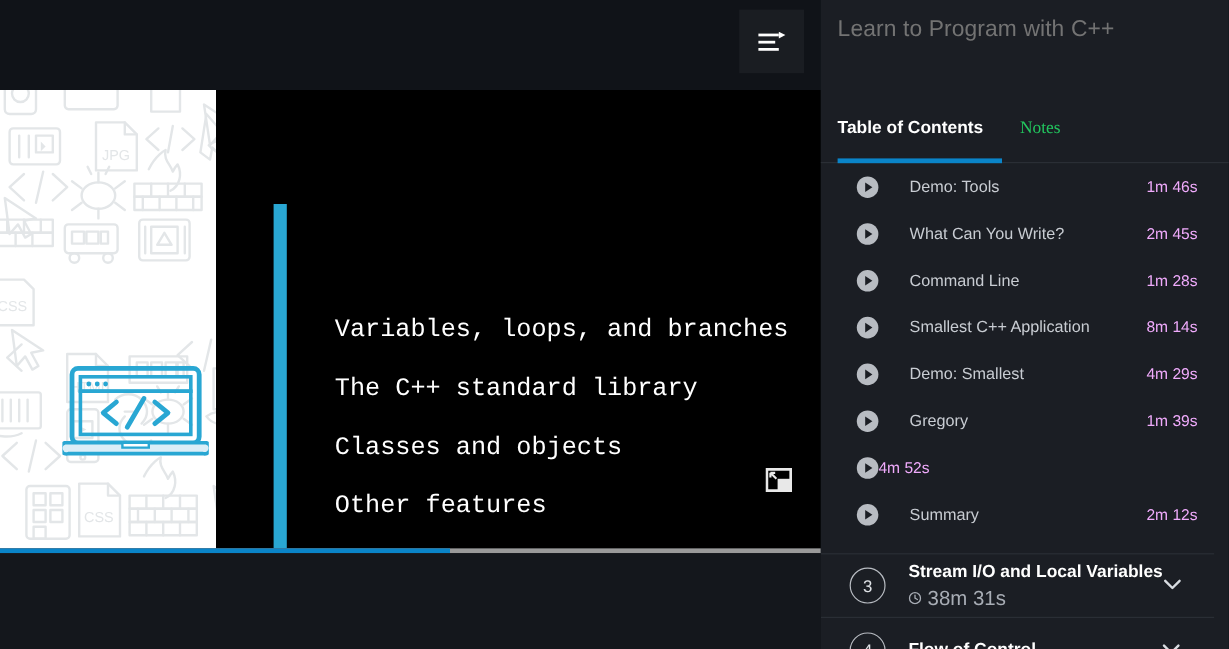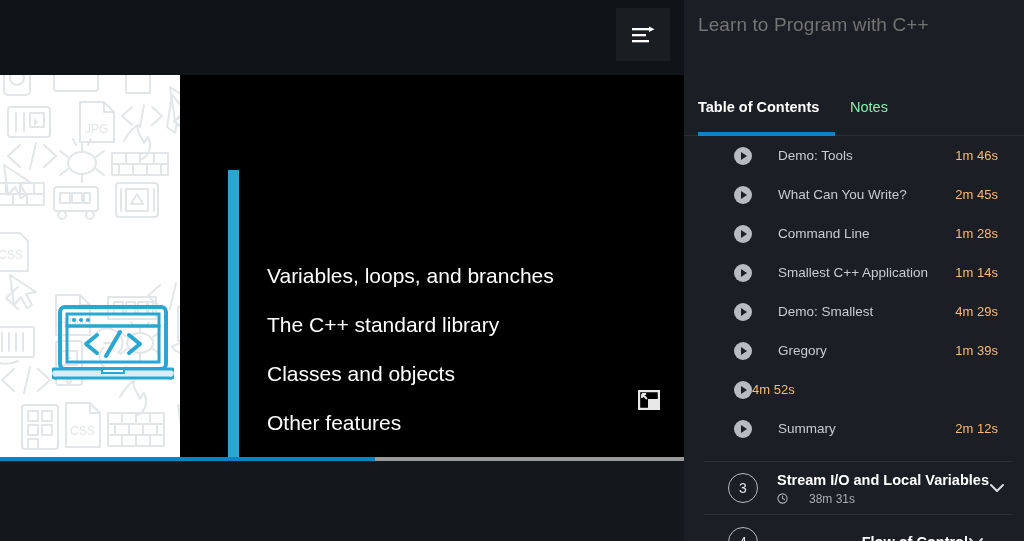--- a/index.html
+++ b/index.html
@@ -41,21 +41,21 @@
   #slide-art .pattern { position:absolute; left:0; top:0; width:228px; height:382px; opacity:1; }
   #laptop-badge {
     position: absolute; left: 52px; top: 230px; width: 122px; height: 78px;
   }
   
   #accent-bar {
     position: absolute; left: 228px; top: 95px; width: 11px; height: 287px;
     background: #29a7d3;
   }
   #slide-body {
-    position: absolute; left: 267px; top: 176px; width: 360px;
+    position: absolute; left: 279px; top: 176px; width: 360px; font-family: Liberation Mono, monospace;
   }
   #slide-body .bullet {
     color: #ffffff;
     font-size: 21px;
     line-height: 49px;
     white-space: nowrap;
     font-weight: 400;
   }
   #pip-btn {
     position: absolute; left: 634px; top: 310px; width: 30px; height: 30px;
@@ -92,30 +92,29 @@
   #tabs {
     position: absolute; left: 0; top: 88px; width: 340px; height: 48px;
     border-bottom: 1px solid #2a2e35;
   }
   .tab {
     position: absolute; top: 0; height: 48px;
     display: flex; align-items: flex-start; padding-top: 11px;
     font-size: 14.5px;
   }
   #tab-toc { left: 14px; color: #ffffff; font-weight: 700; }
-  #tab-notes { left: 166px; color: #86efac; font-weight: 400; }
+  #tab-notes { left: 166px; color: #22c55e; font-weight: 400; font-family: Liberation Serif, serif; }
   #tab-underline {
     position: absolute; left: 14px; bottom: -1px; width: 137px; height: 4px;
     background: #0a84c8;
   }
 
   #toc-scroll {
     position: absolute; left: 0; top: 136px; width: 328px; height: 405px;
     overflow: hidden;
-    padding-left: 20px;
   }
   .clip-row {
     position: relative; height: 39px; display: flex; align-items: center;
     padding: 0 14px 0 14px;
   }
   .clip-icon {
     width: 18px; height: 18px; border-radius: 50%;
     background: #b8bcc2; flex: 0 0 18px;
     display: flex; align-items: center; justify-content: center;
     margin-left: 16px;
@@ -123,37 +122,37 @@
   .clip-icon .tri {
     width: 0; height: 0; margin-left: 2px;
     border-left: 6px solid #1b1e24;
     border-top: 4px solid transparent;
     border-bottom: 4px solid transparent;
   }
   .clip-title {
     margin-left: 26px; color: #c8ccd2; font-size: 13.5px; flex: 1 1 auto;
     white-space: nowrap; overflow: hidden;
   }
-  .clip-dur { color: #fdba74; font-size: 13px; }
+  .clip-dur { color: #f0abfc; font-size: 13px; }
 
   .module-row {
     position: relative; height: 54px; display: flex; align-items: center;
     padding: 0 14px;
     border-top: 1px solid #2a2e35;
     border-bottom: 1px solid #2a2e35;
   }
   .module-num {
     width: 30px; height: 30px; border-radius: 50%;
     border: 1.5px solid #b8bcc2; color: #dfe2e6;
     display: flex; align-items: center; justify-content: center;
     font-size: 14px; flex: 0 0 30px; margin-left: 10px;
   }
-  .module-texts { margin-left: 19px; flex: 1 1 auto; text-align: right; }
+  .module-texts { margin-left: 19px; flex: 1 1 auto; }
   .module-title { color: #ffffff; font-size: 14.5px; font-weight: 700; white-space: nowrap; }
-  .module-meta { color: #a8adb5; font-size: 12px; margin-top: 3px; display: flex; align-items: center; gap: 16px; }
+  .module-meta { color: #a8adb5; font-size: 17px; margin-top: 3px; display: flex; align-items: center; }
   .module-meta .clock { margin-right: 5px; display:flex; }
   .chev { flex: 0 0 16px; margin-right: 14px; }
 </style>
 </head>
 <body>
 
 <div id="app">
 
   <div id="player">
 
@@ -358,21 +357,21 @@
             <span class="tri"></span>
           </span>
         <span class="clip-title">Command Line</span>
         <span class="clip-dur">1m 28s</span>
       </div>
       <div class="clip-row">
         <span class="clip-icon">
             <span class="tri"></span>
           </span>
         <span class="clip-title">Smallest C++ Application</span>
-        <span class="clip-dur">1m 14s</span>
+        <span class="clip-dur">8m 14s</span>
       </div>
       <div class="clip-row">
         <span class="clip-icon">
             <span class="tri"></span>
           </span>
         <span class="clip-title">Demo: Smallest</span>
         <span class="clip-dur">4m 29s</span>
       </div>
       <div class="clip-row">
         <span class="clip-icon">

